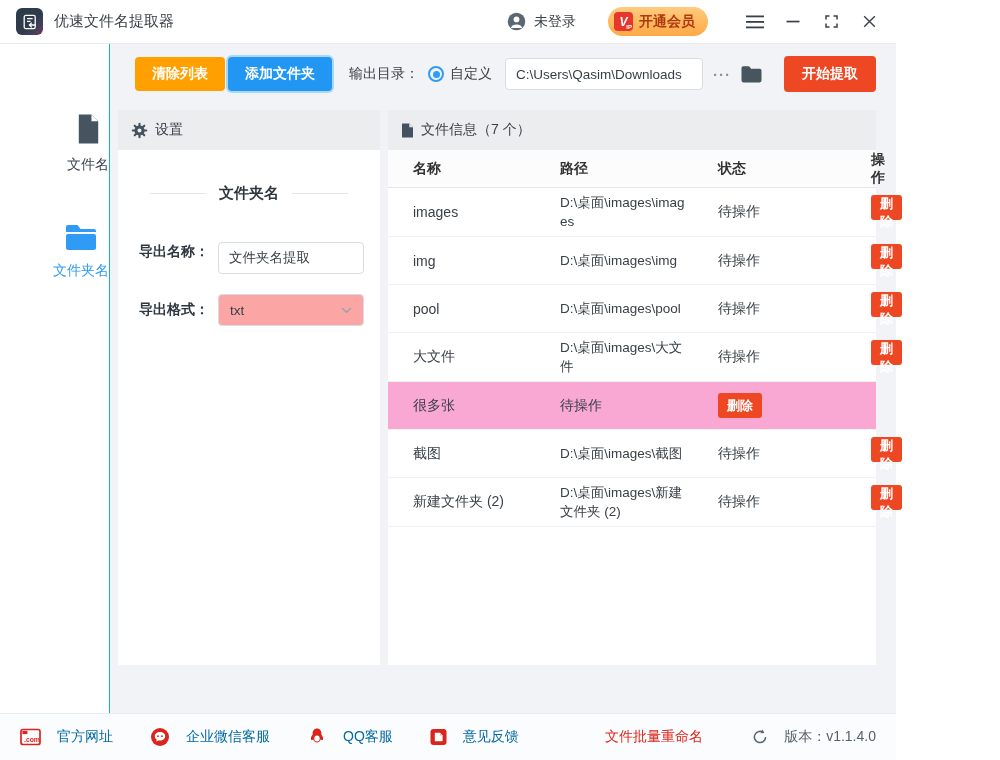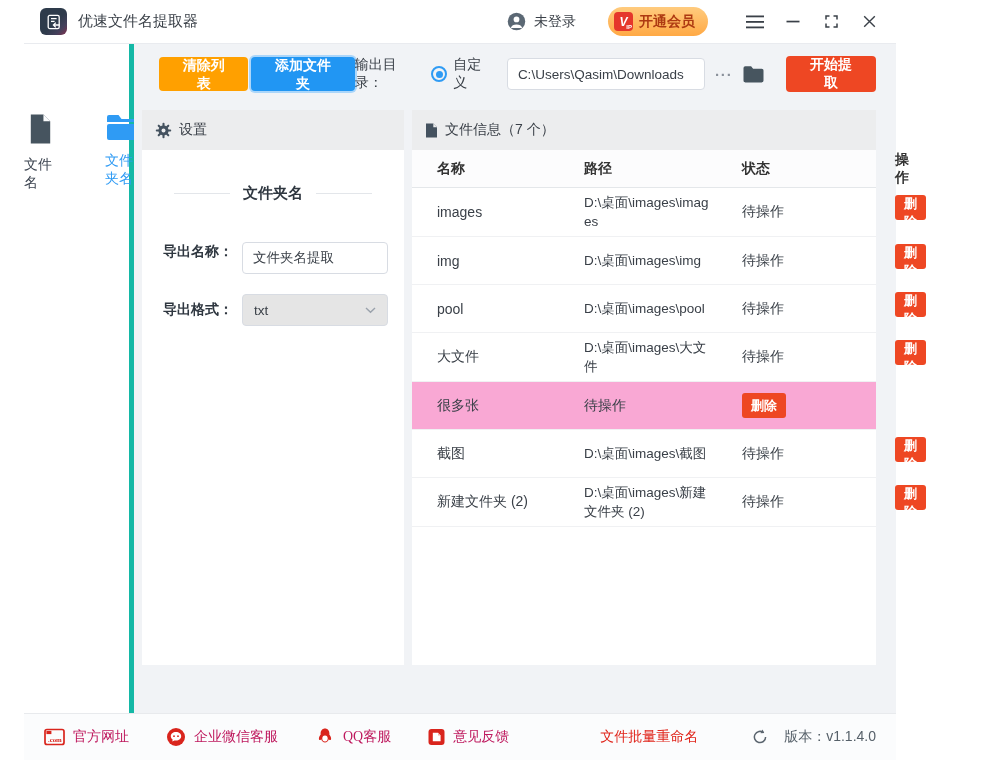--- a/index.html
+++ b/index.html
@@ -1,21 +1,21 @@
 <!DOCTYPE html>
 <html><head>
 <meta charset="utf-8">
 <style>
   * { margin:0; padding:0; box-sizing:border-box; }
   html,body { width:1000px; height:760px; }
   body {
     font-family:"Liberation Sans","DejaVu Sans",sans-serif;
     font-size:14px; color:#3A4048; background:#fff; overflow:hidden;
   }
-  .window { width:896px; height:760px; display:flex; flex-direction:column;padding-left:24px; }
+  .window { width:896px; height:760px; display:flex; flex-direction:column; }
 
   
   .titlebar { height:44px; flex:none; background:#fff; border-bottom:1px solid #E9EBEF;
     display:flex; align-items:center; padding:0 16px; gap:11px; }
   .app-icon { width:27px; height:27px; border-radius:6px; flex:none;
     background:linear-gradient(135deg,#2E3B4B 55%,#43405B 78%,#83304E);
     display:flex; align-items:center; justify-content:center; }
   .app-title { font-size:15px; color:#3A4048; }
   .tb-right { margin-left:auto; display:flex; align-items:center; gap:32px; }
   .login { display:flex; align-items:center; gap:8px; cursor:pointer; }
@@ -24,22 +24,22 @@
     color:#AE3A12; font-weight:bold; cursor:pointer; }
   .vip-badge { width:19px; height:19px; border-radius:4px; background:#E5372B; color:#fff;
     position:relative; display:flex; align-items:center; justify-content:center;
     font-style:italic; font-size:12px; }
   .vip-badge .ip { position:absolute; bottom:1px; right:1px; font-size:6px; font-style:normal; }
   .winbtn { display:flex; align-items:center; justify-content:center; width:22px; height:22px; cursor:pointer; }
   .win-group { display:flex; align-items:center; gap:16px; margin-left:4px; }
 
   
   .app-body { flex:1; display:flex; min-height:0; }
-  .sidebar { width:110px; flex:none; background:#fff; border-right:5px solid #14b8a6;
-    display:flex; flex-direction:row; align-items:flex-start; padding-top:68px; gap:48px; }
+  .sidebar { width:110px; flex:none; background:#fff; border-right:1px solid #14b8a6;
+    display:flex; flex-direction:column; align-items:flex-end; padding-top:68px; gap:48px; }
   .side-item { display:flex; flex-direction:column; align-items:center; gap:10px;
     cursor:pointer; color:#3C4450; }
   .side-item.active { color:#2F9BF4; }
 
   .main { flex:1; background:#F1F3F6; display:flex; flex-direction:column;
     padding:12px 20px 0 8px; min-width:0; }
 
   
   .toolbar { display:flex; align-items:center; height:36px; flex:none; }
   .btn { border:none; border-radius:4px; color:#fff; font-size:14px; font-weight:bold;
@@ -71,37 +71,37 @@
   .section-row .line { width:56px; height:1px; background:#E3E6EA; }
   .section-title { font-weight:bold; font-size:15px; color:#2F3740; }
 
   .form-row { display:flex; align-items:center; margin-left:21px; margin-top:20px; gap:9px; }
   .form-row.first { margin-top:27px; }
   .form-label { font-weight:bold; color:#2F3740; flex:none; }
   .text-input { width:146px; height:32px; border:1px solid #D8DCE3; border-radius:4px;
     padding:0 10px; font-size:13.5px; color:#3A4048; font-family:inherit;margin-top:12px; }
   .select { width:146px; height:32px; border:1px solid #D8DCE3; border-radius:4px;
     display:flex; align-items:center; justify-content:space-between; padding:0 11px;
-    font-size:13.5px; color:#3A4048; background:#e5e5e5; cursor:pointer; }
+    font-size:13.5px; color:#3A4048; background:#fca5a5; cursor:pointer; }
 
   
   .thead, .trow { display:grid; grid-template-columns:147px 158px 153px 1fr;
     align-items:center; padding-left:25px; }
   .thead { height:38px; flex:none; font-weight:bold; color:#333;
     background:#FCFCFD; border-bottom:1px solid #E4E7EA; }
   .trow { min-height:48px; border-bottom:1px solid #F0F1F3; }
   .trow.highlighted { background:#f9a8d4; }
   .cell.path { padding:5px 26px 5px 0; word-break:break-all; line-height:19px; font-size:13.5px; }
   .btn-del { background:#EE4723; color:#fff; border:none; border-radius:3px; height:25px;
     padding:0 9px; font-size:13px; font-weight:bold; cursor:pointer; font-family:inherit; }
 
   
   .footer { height:47px; flex:none; background:#FBFCFD; border-top:1px solid #E8EAED;
     display:flex; align-items:center; padding:0 20px; }
-  .flink { display:flex; align-items:center; gap:8px; color:#be185d; cursor:pointer; margin-right:37px;font-family:Liberation Serif, serif; }
+  .flink { display:flex; align-items:center; gap:16px; color:#0369a1; cursor:pointer; margin-right:37px; }
   .rename-link { color:#E0251B; margin-left:auto; cursor:pointer; }
   .version { margin-left:auto; display:flex; align-items:center; gap:16px; color:#566069; }
 </style>
 </head>
 <body>
 
 <div class="window">
 
   <div class="titlebar">
     <div class="app-icon">

